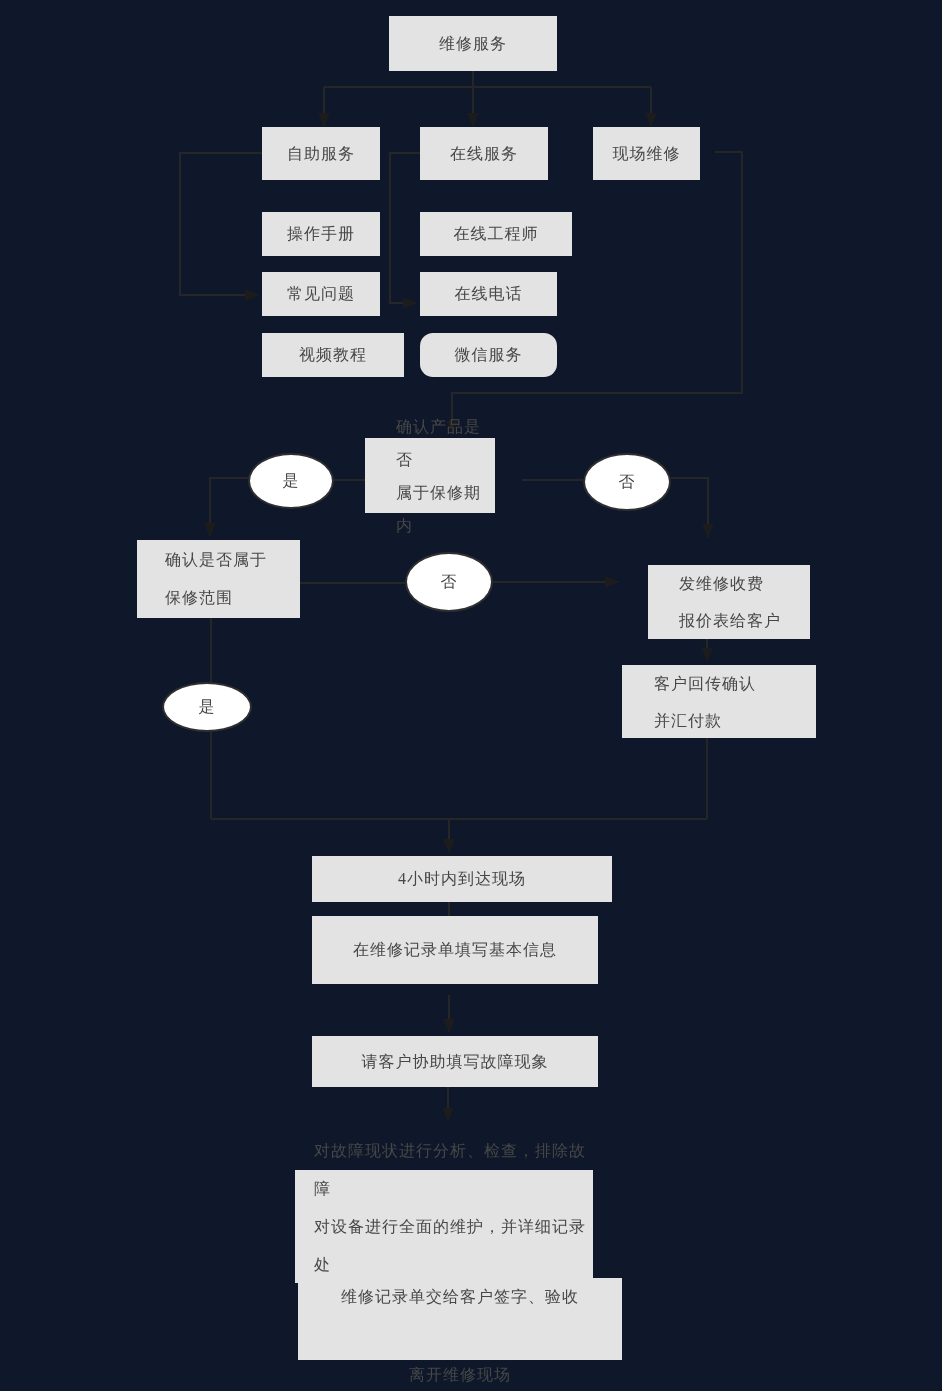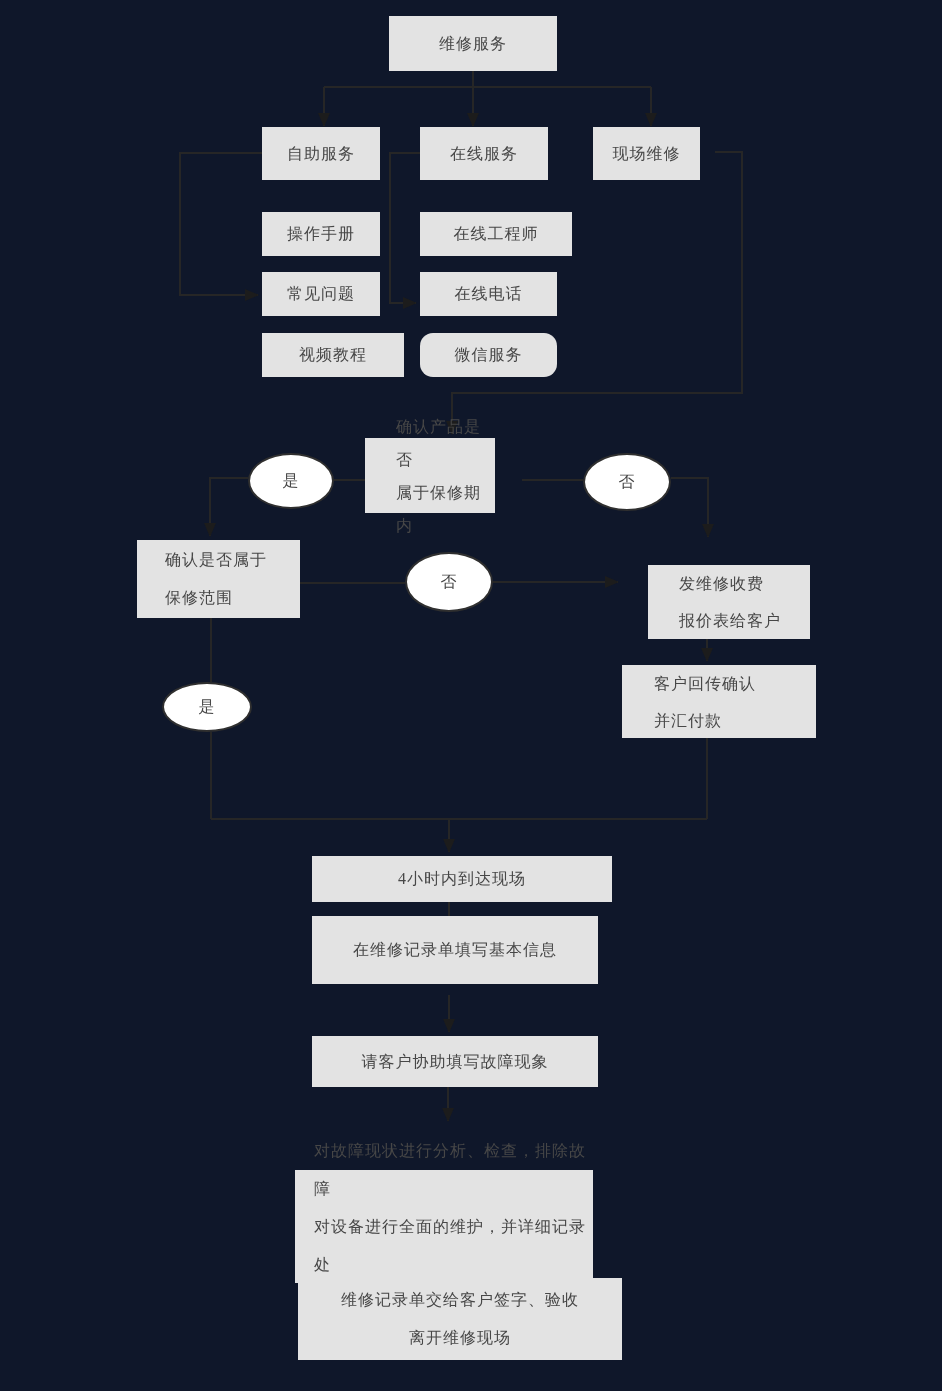--- a/index.html
+++ b/index.html
@@ -10,21 +10,21 @@
   }
   .connectors{position:absolute;left:0;top:0;width:942px;height:1391px;}
   .connectors polyline{fill:none;stroke:#262626;stroke-width:2;}
   .node{
     position:absolute;background:#e3e3e3;font-size:16px;line-height:20px;
     display:flex;box-sizing:border-box;letter-spacing:1px;
   }
   .node.center{align-items:center;justify-content:center;text-align:center;}
   .node.multi{flex-direction:column;justify-content:center;}
   .node.multi .ln{display:block;}
-  .node.center-multi{flex-direction:column;justify-content:center;text-align:center;}
+  .node.center-multi{flex-direction:column;justify-content:flex-start;text-align:center;gap:40px;}
   .decision{
     position:absolute;background:#ffffff;border:2px solid #2f2f2f;border-radius:50%;
     display:flex;align-items:center;justify-content:center;
     font-size:16px;box-sizing:border-box;letter-spacing:1px;
   }
 </style>
 </head>
 <body>
 
 <div class="canvas">

